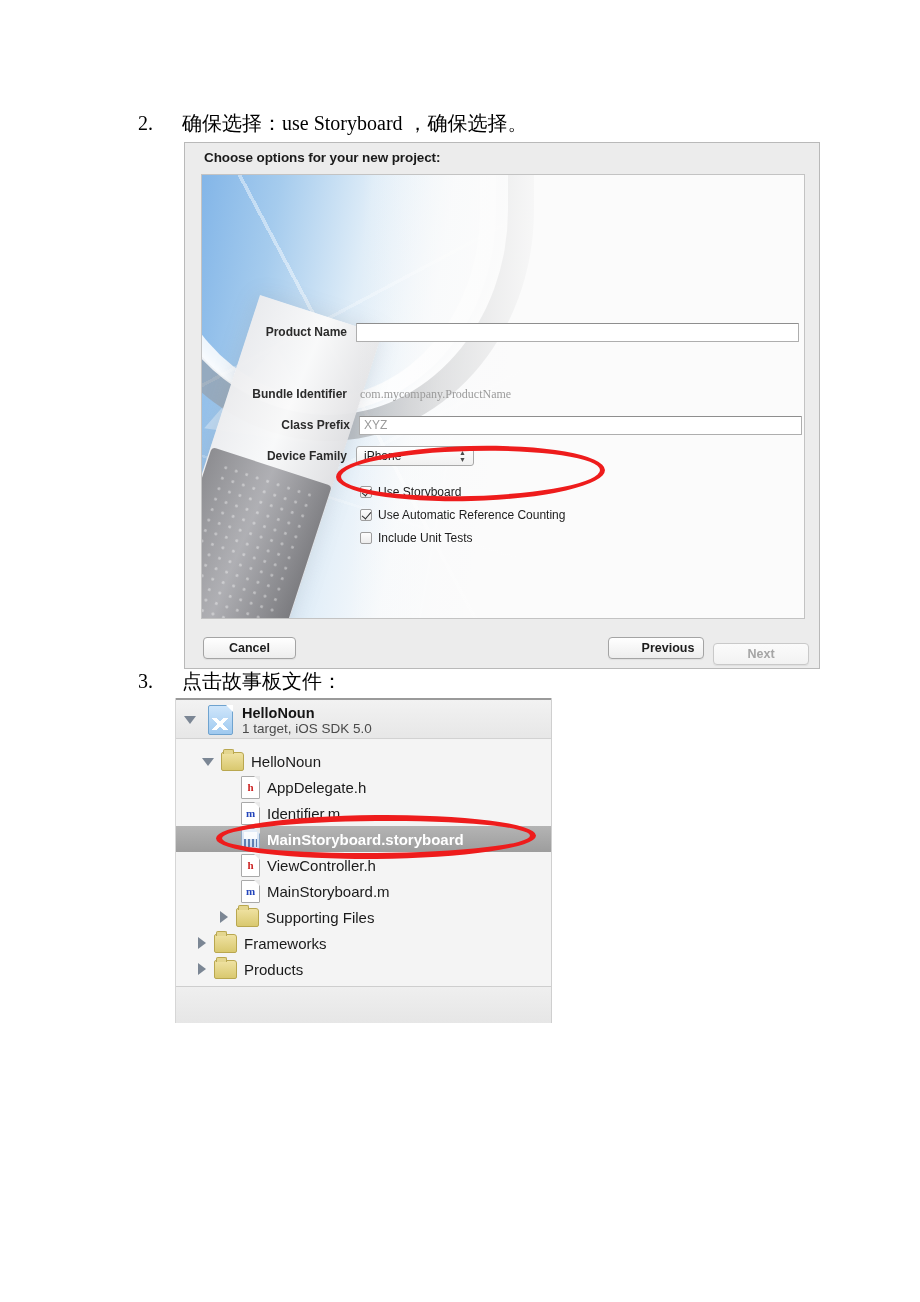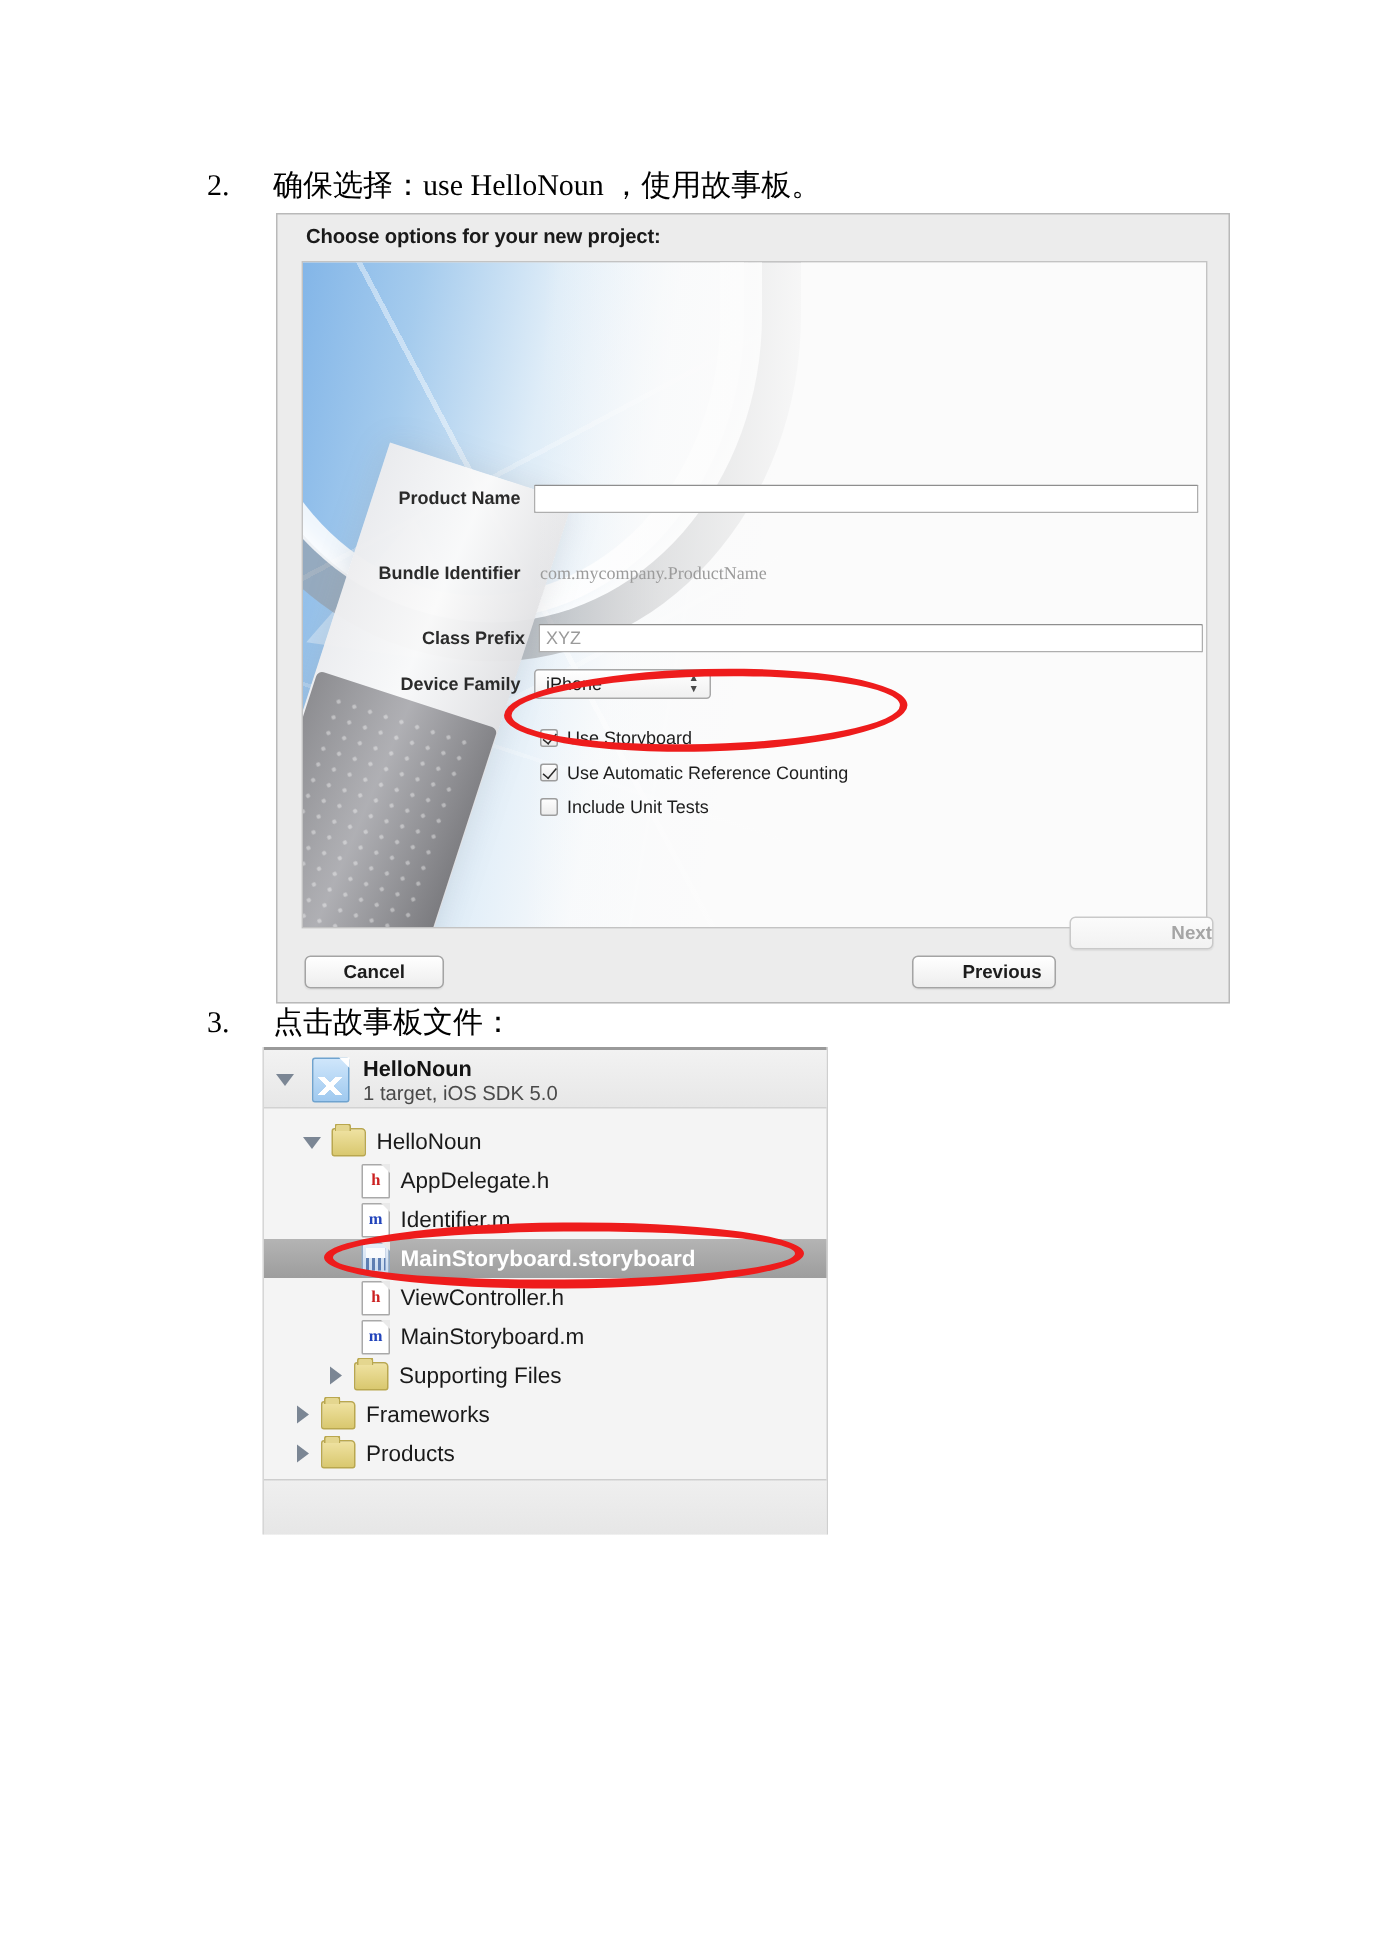--- a/index.html
+++ b/index.html
@@ -289,21 +289,21 @@
     line-height: 20px;
     box-shadow: 0 1px 1px rgba(0,0,0,.06);
   }
   .btn.disabled {
     color: #a5a5a5;
     background: linear-gradient(#fbfbfb, #f2f2f2);
     border-color: #c9c9c9;
   }
   #btn-cancel { left: 18px; top: 494px; width: 93px; }
   #btn-previous { left: 423px; top: 494px; width: 96px; padding-left: 24px; }
-  #btn-next { left: 528px; top: 468px; width: 96px; text-align: right; }
+  #btn-next { left: 528px; top: 500px; width: 96px; }
 
   
   .ellipse {
     position: absolute;
     border: 5px solid #ee1c1c;
     border-radius: 50%;
     box-sizing: border-box;
     pointer-events: none;
   }
   #ellipse-checkboxes {
@@ -493,21 +493,21 @@
     height: 37px;
     background: linear-gradient(#efefef, #e6e6e6);
     border-top: 1px solid #cecece;
   }
 </style>
 </head>
 <body>
 
 <div class="step" id="step2">
   <span class="num">2.</span>
-  <span class="txt">确保选择：use HelloNoun ，使用故事板。</span>
+  <span class="txt">确保选择：use Storyboard ，确保选择。</span>
 </div>
 
 <div id="dialog">
 
   <div id="dialog-title">Choose options for your new project:</div>
 
   <div id="panel">
 
     <div class="bp-blue"></div>
     <div class="bp-lines"></div>
@@ -519,21 +519,21 @@
     <div class="bp-wash"></div>
 
     <div class="form">
 
       <div class="frow" style="left:0; top:147px;">
         <div class="flabel">Product Name</div>
         <input class="finput" type="text" value="" style="">
       </div>
 
 
-      <div class="frow" style="left:0; top:197px;align-items:center;">
+      <div class="frow" style="left:0; top:209px;align-items:center;">
         <div class="flabel">Bundle Identifier</div>
         <div class="fstatic">com.mycompany.ProductName</div>
       </div>
 
       <div class="frow" style="left:3px; top:240px;">
         <div class="flabel">Class Prefix</div>
         <input class="finput" type="text" placeholder="XYZ" style="">
       </div>
 
       <div class="frow" style="left:0; top:271px;">

